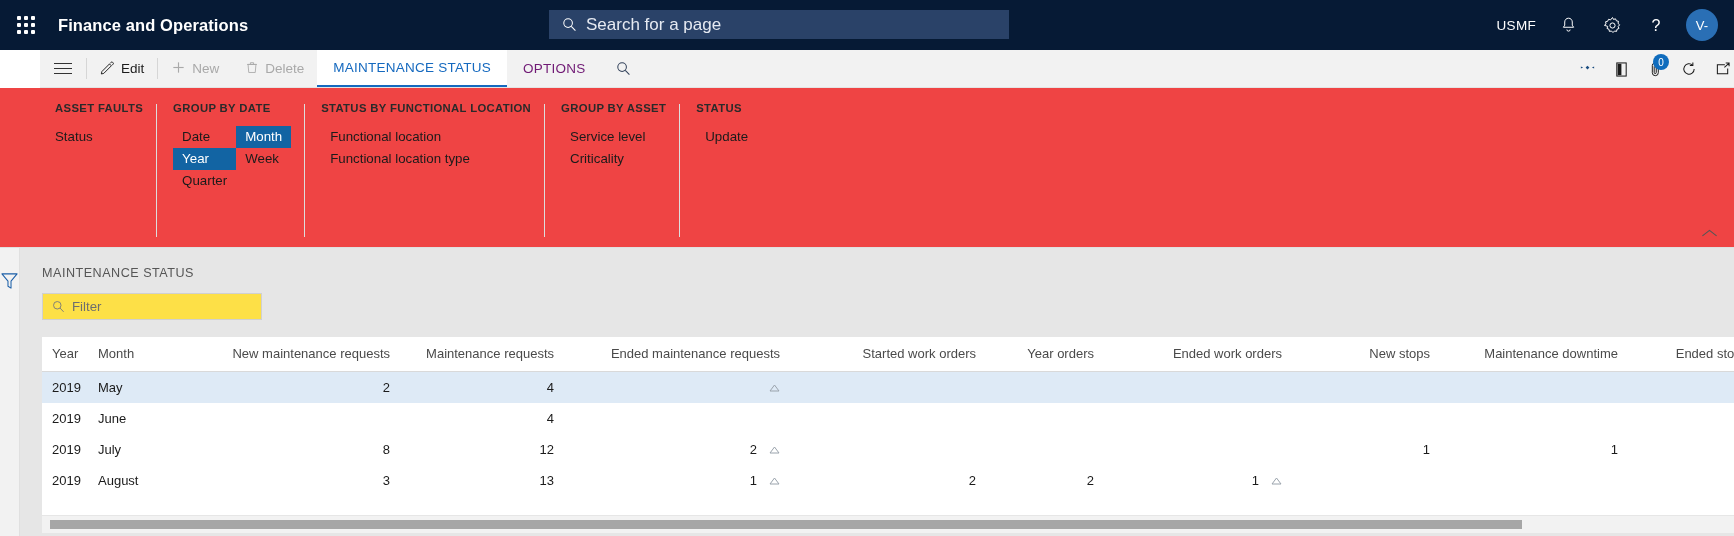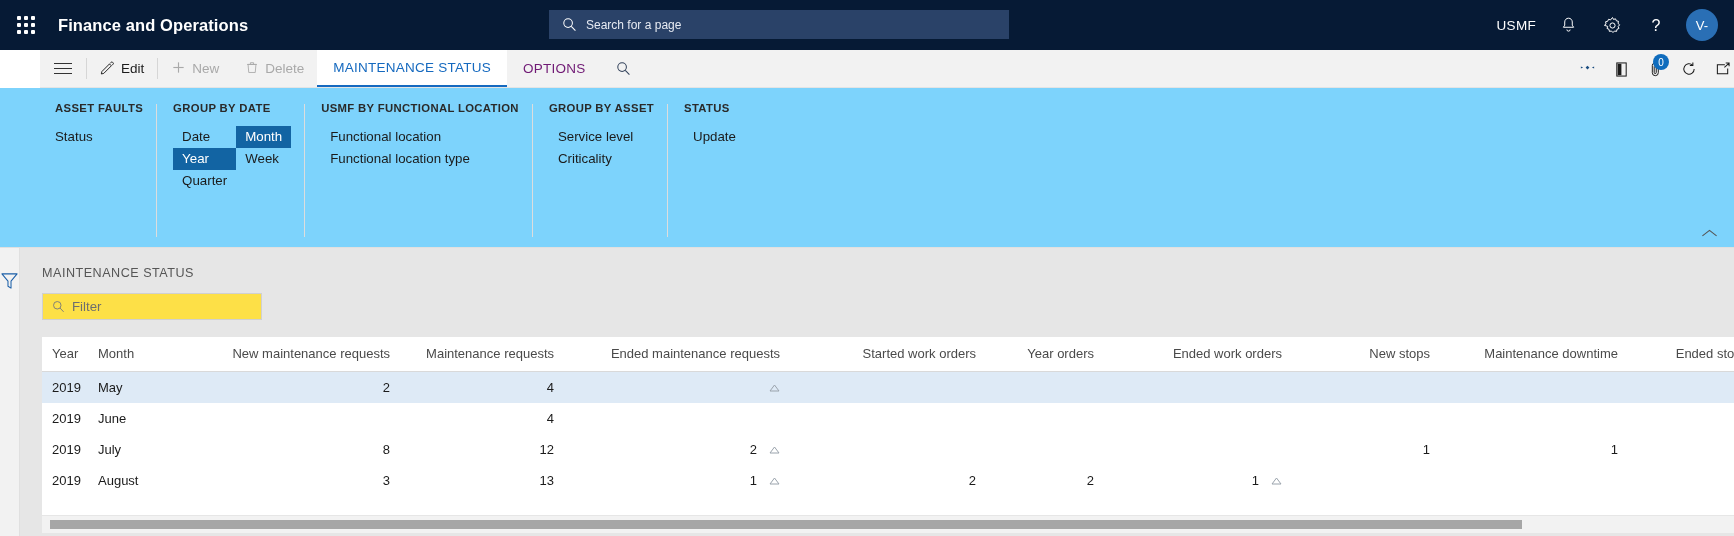--- a/index.html
+++ b/index.html
@@ -37,21 +37,21 @@
     white-space: nowrap;
   }
   #searchwrap {
     position: absolute; left: 549px; top: 10px;
     width: 460px; height: 29px;
     background: #2A4268;
     display: flex; align-items: center;
     cursor: text;
   }
   #searchwrap .mag { margin-left: 13px; margin-right: 9px; display:flex; }
-  #search-placeholder { font-size: 12px; color: #E6EAF2; }
+  #search-placeholder { font-size: 17px; color: #E6EAF2; }
   #topnav-right {
     position: absolute; right: 12px; top: 0; height: 50px;
     display: flex; align-items: center; gap: 0px;
   }
   #topnav-right .tn-item {
     height: 50px; min-width: 44px;
     display: flex; align-items: center; justify-content: center;
     cursor: pointer; font-size: 13.5px; color: #ffffff;
   }
   #company-label { padding: 0 10px; letter-spacing: 0.3px; text-align: right; }
@@ -111,21 +111,21 @@
   .badge {
     position: absolute; top: 4px; right: 3px;
     min-width: 16px; height: 16px; border-radius: 8px;
     background: #0F6CBD; color: #fff;
     font-size: 10px; display: flex; align-items: center; justify-content: center;
     padding: 0 3px;
   }
 
   
   #actionpane {
-    background: #7dd3fc;
+    background: #ef4444;
     height: 160px;
     position: relative;
     border-bottom: 1px solid #E0E0E0;
     display: flex;
     padding-left: 55px;
     padding-top: 14px;
   }
   .ap-group {
     position: relative;
     padding-right: 14px;
@@ -408,21 +408,21 @@
       </div>
       <div class="ap-col">
         <div class="ap-item sel">Month</div>
         <div class="ap-item">Week</div>
       </div>
     </div>
     <div class="divider"></div>
   </div>
 
   <div class="ap-group">
-    <div class="ap-title">USMF BY FUNCTIONAL LOCATION</div>
+    <div class="ap-title">STATUS BY FUNCTIONAL LOCATION</div>
     <div class="ap-items">
       <div class="ap-col">
         <div class="ap-item">Functional location</div>
         <div class="ap-item">Functional location type</div>
       </div>
     </div>
     <div class="divider"></div>
   </div>
 
   <div class="ap-group">

